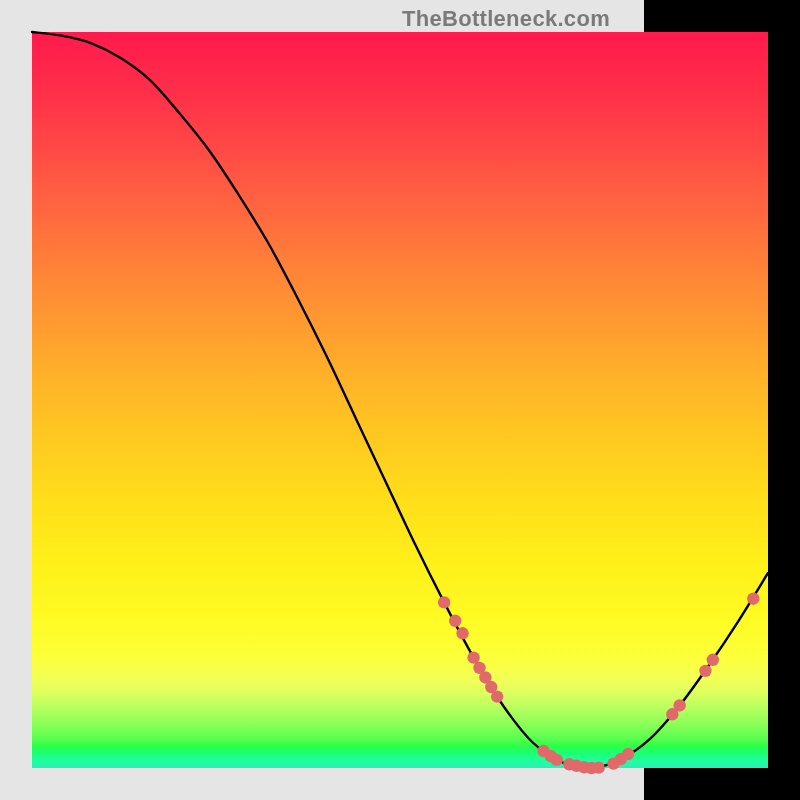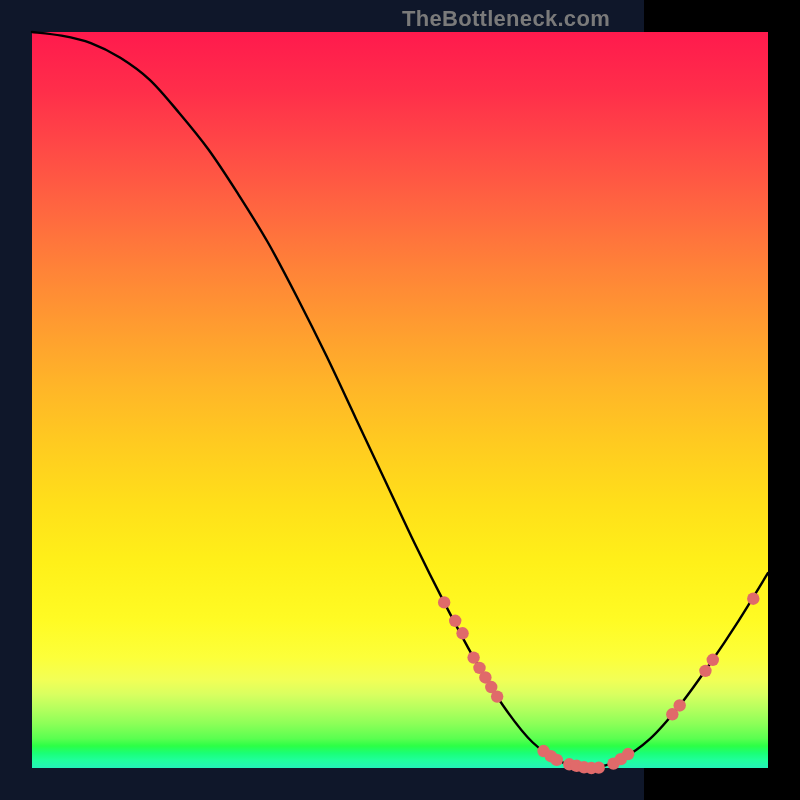--- a/index.html
+++ b/index.html
@@ -8,21 +8,21 @@
     width: 800px;
     height: 800px;
     background: #000;
     overflow: hidden;
     font-family: Arial, Helvetica, sans-serif;
   }
   .stage {
     position: relative;
     width: 644px;
     height: 800px;
-    background: #0f172a;
+    background: #e5e5e5;
   }
   .plot {
     position: absolute;
     left: 32px;
     top: 32px;
     width: 736px;
     height: 736px;
     background: linear-gradient(to bottom,
       #ff1a4d 0%,
       #ff2e4a 8%,

